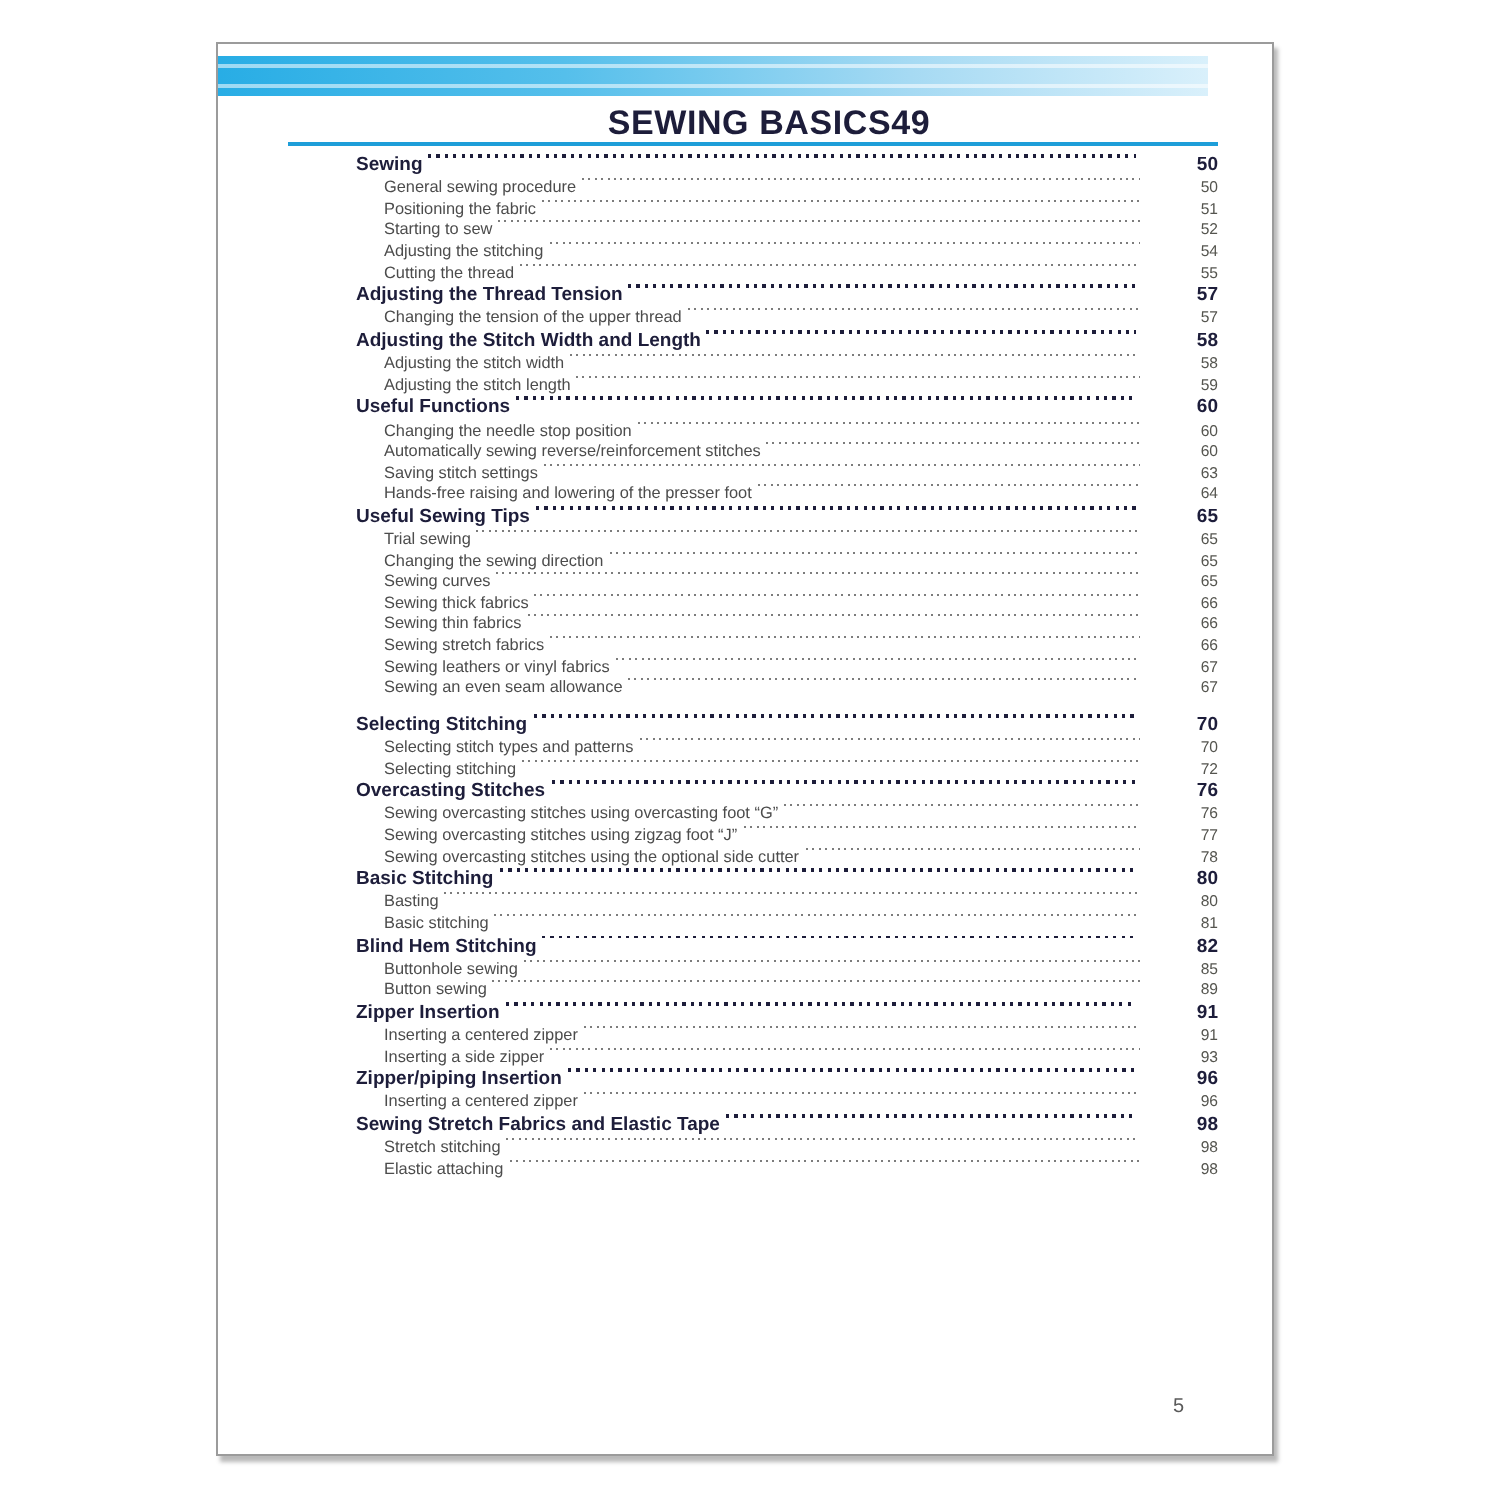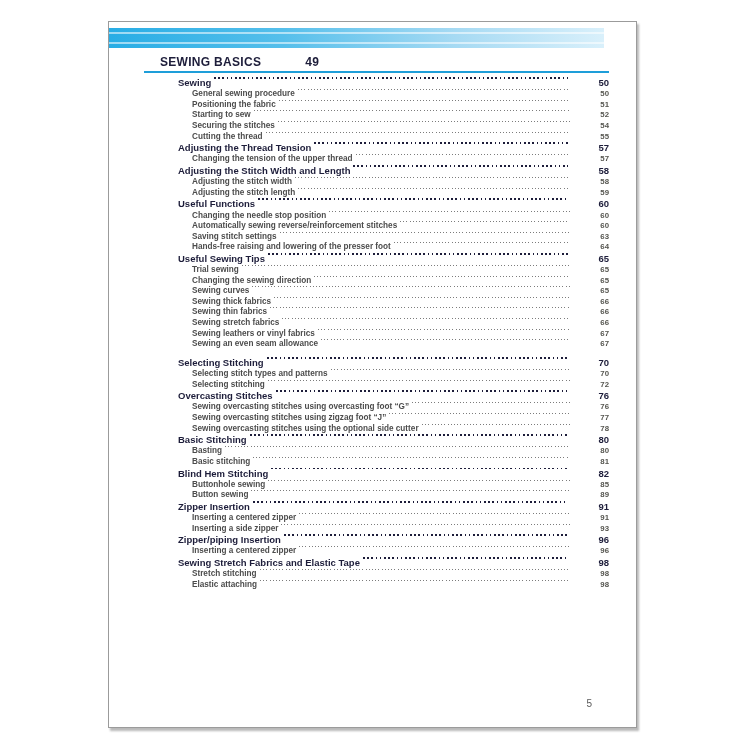--- a/index.html
+++ b/index.html
@@ -7,33 +7,33 @@
   .doc-page{position:absolute;left:108px;top:21px;width:529px;height:707px;
     background:#ffffff;border:1px solid #9b9b9b;box-sizing:border-box;
     box-shadow:2px 3px 2px rgba(100,100,100,0.45);overflow:hidden;}
   .blue-bar{margin-top:6px;height:20px;width:495px;position:relative;
     background:linear-gradient(to right,#28ade5 0%,#55bfeb 35%,#a6daf3 70%,#d9f0fb 100%);}
   .blue-bar .stripe{position:absolute;left:0;width:100%;height:2px;background:rgba(255,255,255,0.55);}
   .blue-bar .stripe.s1{top:4px;}
   .blue-bar .stripe.s2{bottom:4px;}
   .content{padding:0 27px 0 35px;}
   .section{margin-top:7px;}
-  .section-header{display:flex;justify-content:flex-start;align-items:flex-end;
+  .section-header{display:flex;justify-content:center;align-items:flex-end;
     padding:0 0 2px 16px;border-bottom:2.5px solid #1e9ed9;
-    font-size:12px;font-weight:bold;color:#1d1d3a;letter-spacing:0.3px;line-height:14px;gap:44px;}
+    font-size:17px;font-weight:bold;color:#1d1d3a;letter-spacing:0.3px;line-height:14px;}
   .entries{margin-top:4px;}
   .row{display:flex;align-items:flex-start;}
   .row .lbl{white-space:nowrap;}
   .row .leader{flex:1;margin:0 2px 2px 3px;}
   .row .pg{text-align:right;white-space:nowrap;margin-left:28px;}
   .row.l1{height:12.2px;font-size:9.5px;font-weight:bold;color:#1d1d3a;
     padding-left:34px;line-height:11px;}
   .row.l1 .leader{height:1.7px;
     background-image:repeating-linear-gradient(to right,#1d1d3a 0 1.6px,transparent 1.6px 4.2px);}
-  .row.l2{height:10.6px;font-size:8.2px;font-weight:bold;color:#4c4c4c;
+  .row.l2{height:10.6px;font-size:8.2px;font-weight:normal;color:#4c4c4c;
     padding-left:48px;line-height:9.5px;}
   .row.l2 .leader{height:1px;margin-bottom:2px;
     background-image:repeating-linear-gradient(to right,#7c7c7c 0 1px,transparent 1px 3.2px);}
   .row.l2 .pg{font-size:7.8px;color:#55554f;}
   .folio{position:absolute;right:44px;bottom:18px;font-size:10px;color:#5a5a5a;}
 </style>
 </head>
 <body>
 
 <div class="doc-page">
@@ -62,21 +62,21 @@
             <span class="lbl">Positioning the fabric</span>
             <span class="leader"></span>
             <span class="pg">51</span>
           </div>
           <div class="row l2">
             <span class="lbl">Starting to sew</span>
             <span class="leader"></span>
             <span class="pg">52</span>
           </div>
           <div class="row l2">
-            <span class="lbl">Securing the stitches</span>
+            <span class="lbl">Adjusting the stitching</span>
             <span class="leader"></span>
             <span class="pg">54</span>
           </div>
           <div class="row l2">
             <span class="lbl">Cutting the thread</span>
             <span class="leader"></span>
             <span class="pg">55</span>
           </div>
           <div class="row l1">
             <span class="lbl">Adjusting the Thread Tension</span>

